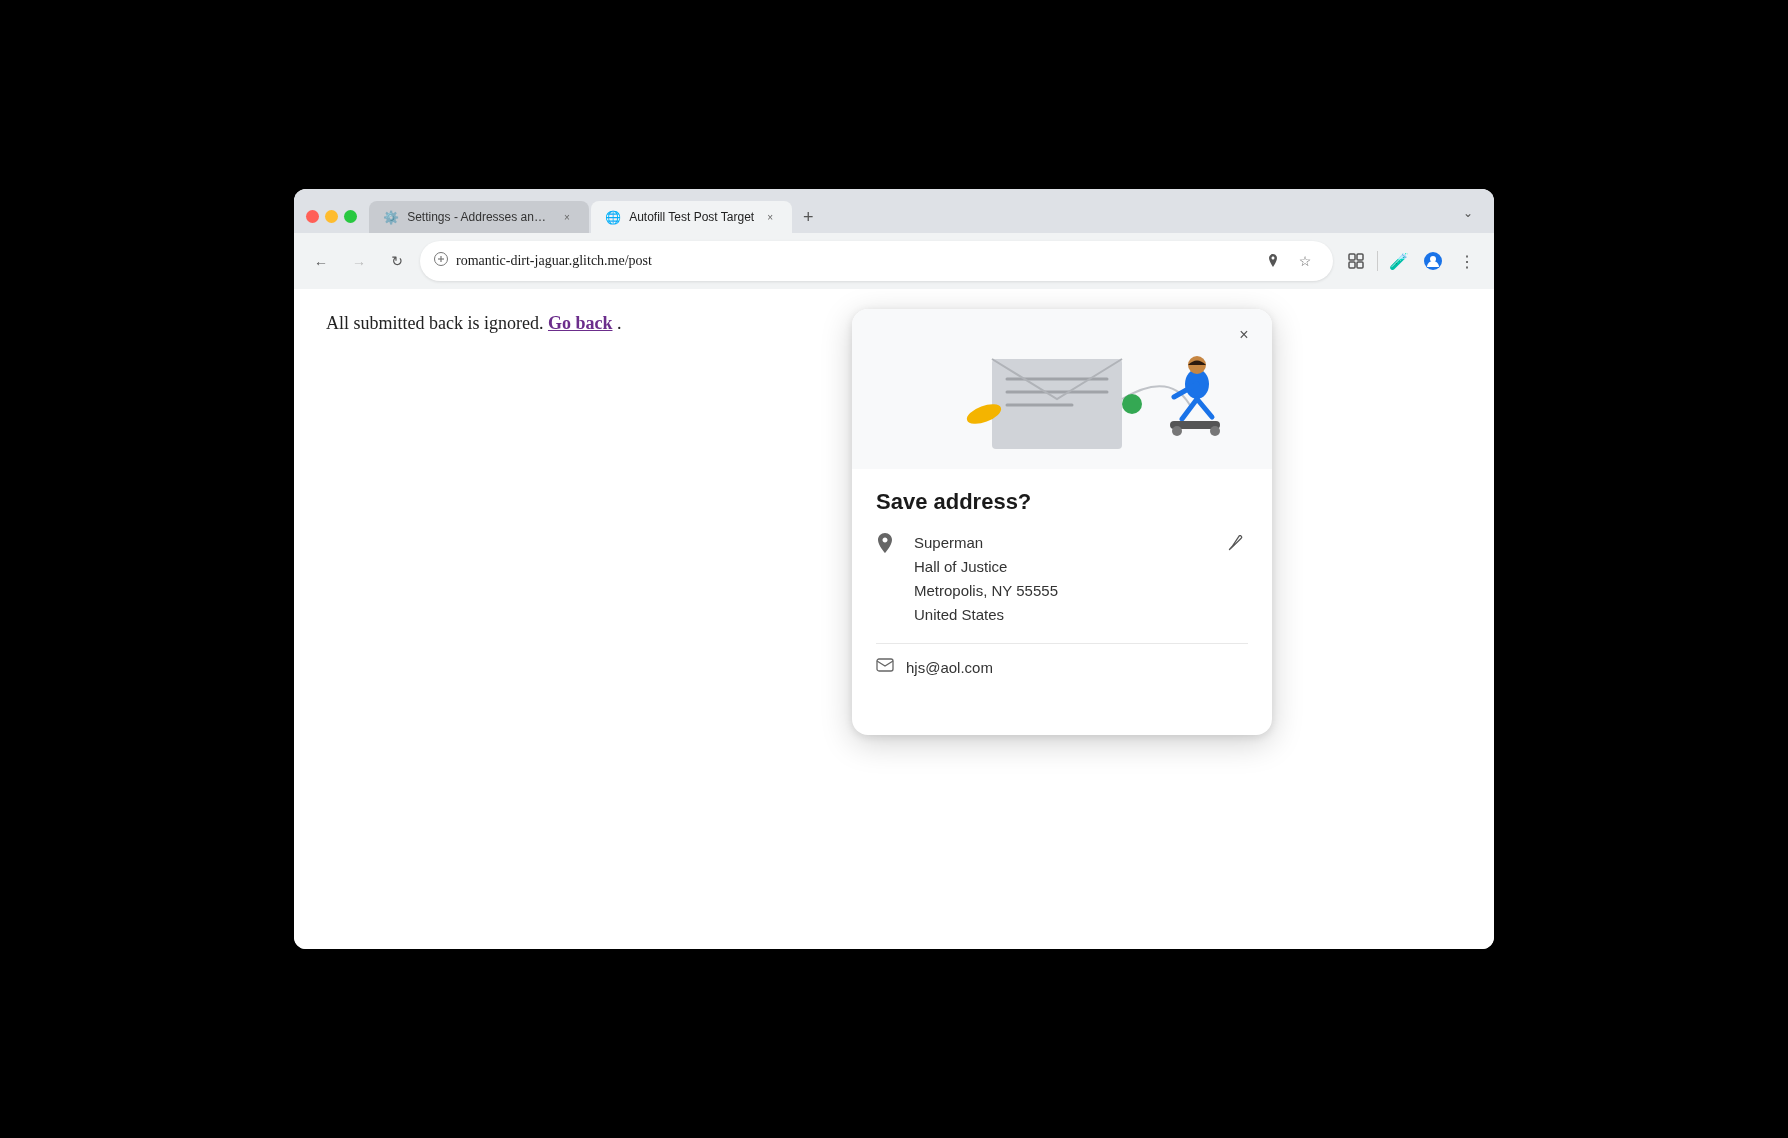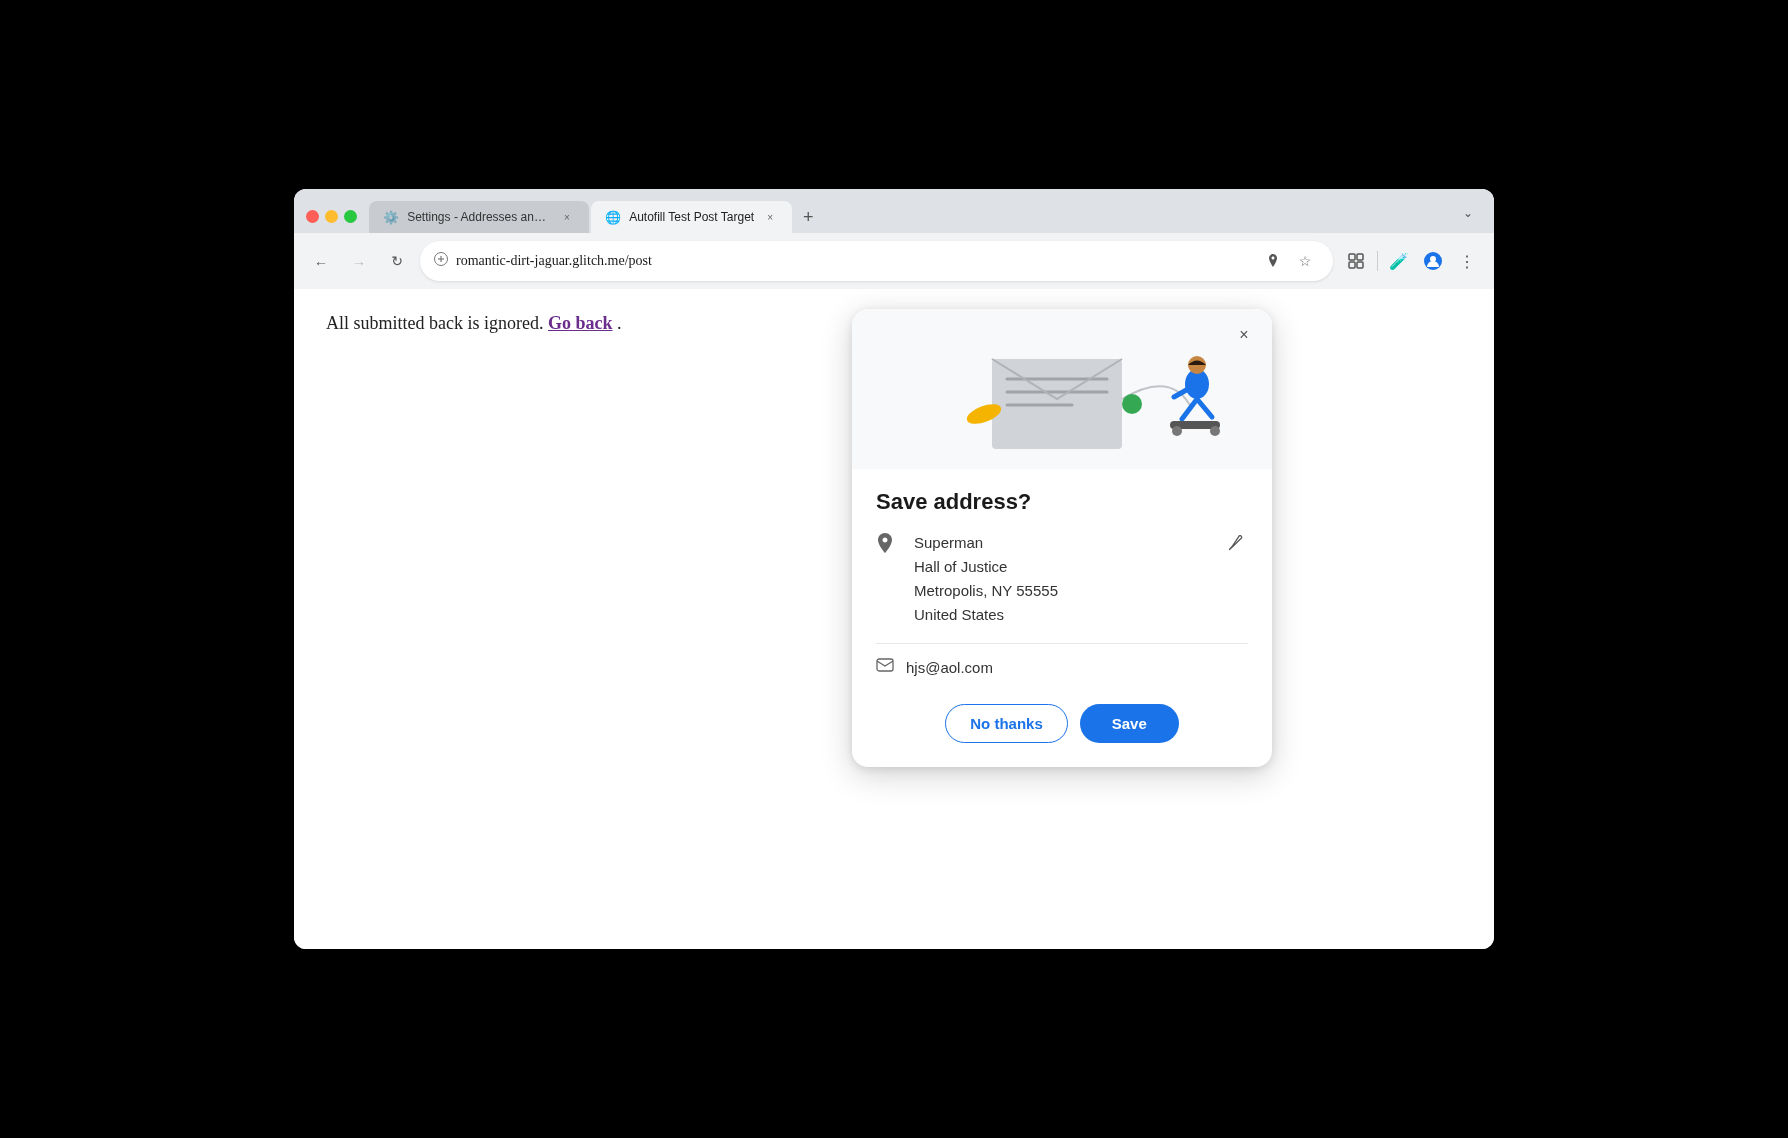--- a/index.html
+++ b/index.html
@@ -319,21 +319,21 @@
       color: #555;
       cursor: pointer;
       padding: 4px;
       border-radius: 50%;
     }
 
     .email-info {
       display: flex;
       gap: 12px;
       align-items: center;
-      margin-bottom: 28px;
+      margin-bottom: 35px;
     }
 
     .email-icon {
       font-size: 16px;
       color: #666;
       flex-shrink: 0;
     }
 
     .email-text {
       font-size: 15px;
@@ -528,20 +528,16 @@
         <div class="email-info">
           <span class="email-icon">
             <svg width="18" height="14" viewBox="0 0 18 14" fill="none">
               <rect x="1" y="1" width="16" height="12" rx="2" stroke="#666" stroke-width="1.3" fill="none"></rect>
               <path d="M1 3l8 5 8-5" stroke="#666" stroke-width="1.3" fill="none"></path>
             </svg>
           </span>
           <span class="email-text">hjs@aol.com</span>
         </div>
 
-        <div class="popup-actions">
-          <button class="btn-no-thanks">No thanks</button>
-          <button class="btn-save">Save</button>
-        </div>
       </div>
     </div>
   </div>
 </div>
 
 </body></html>

